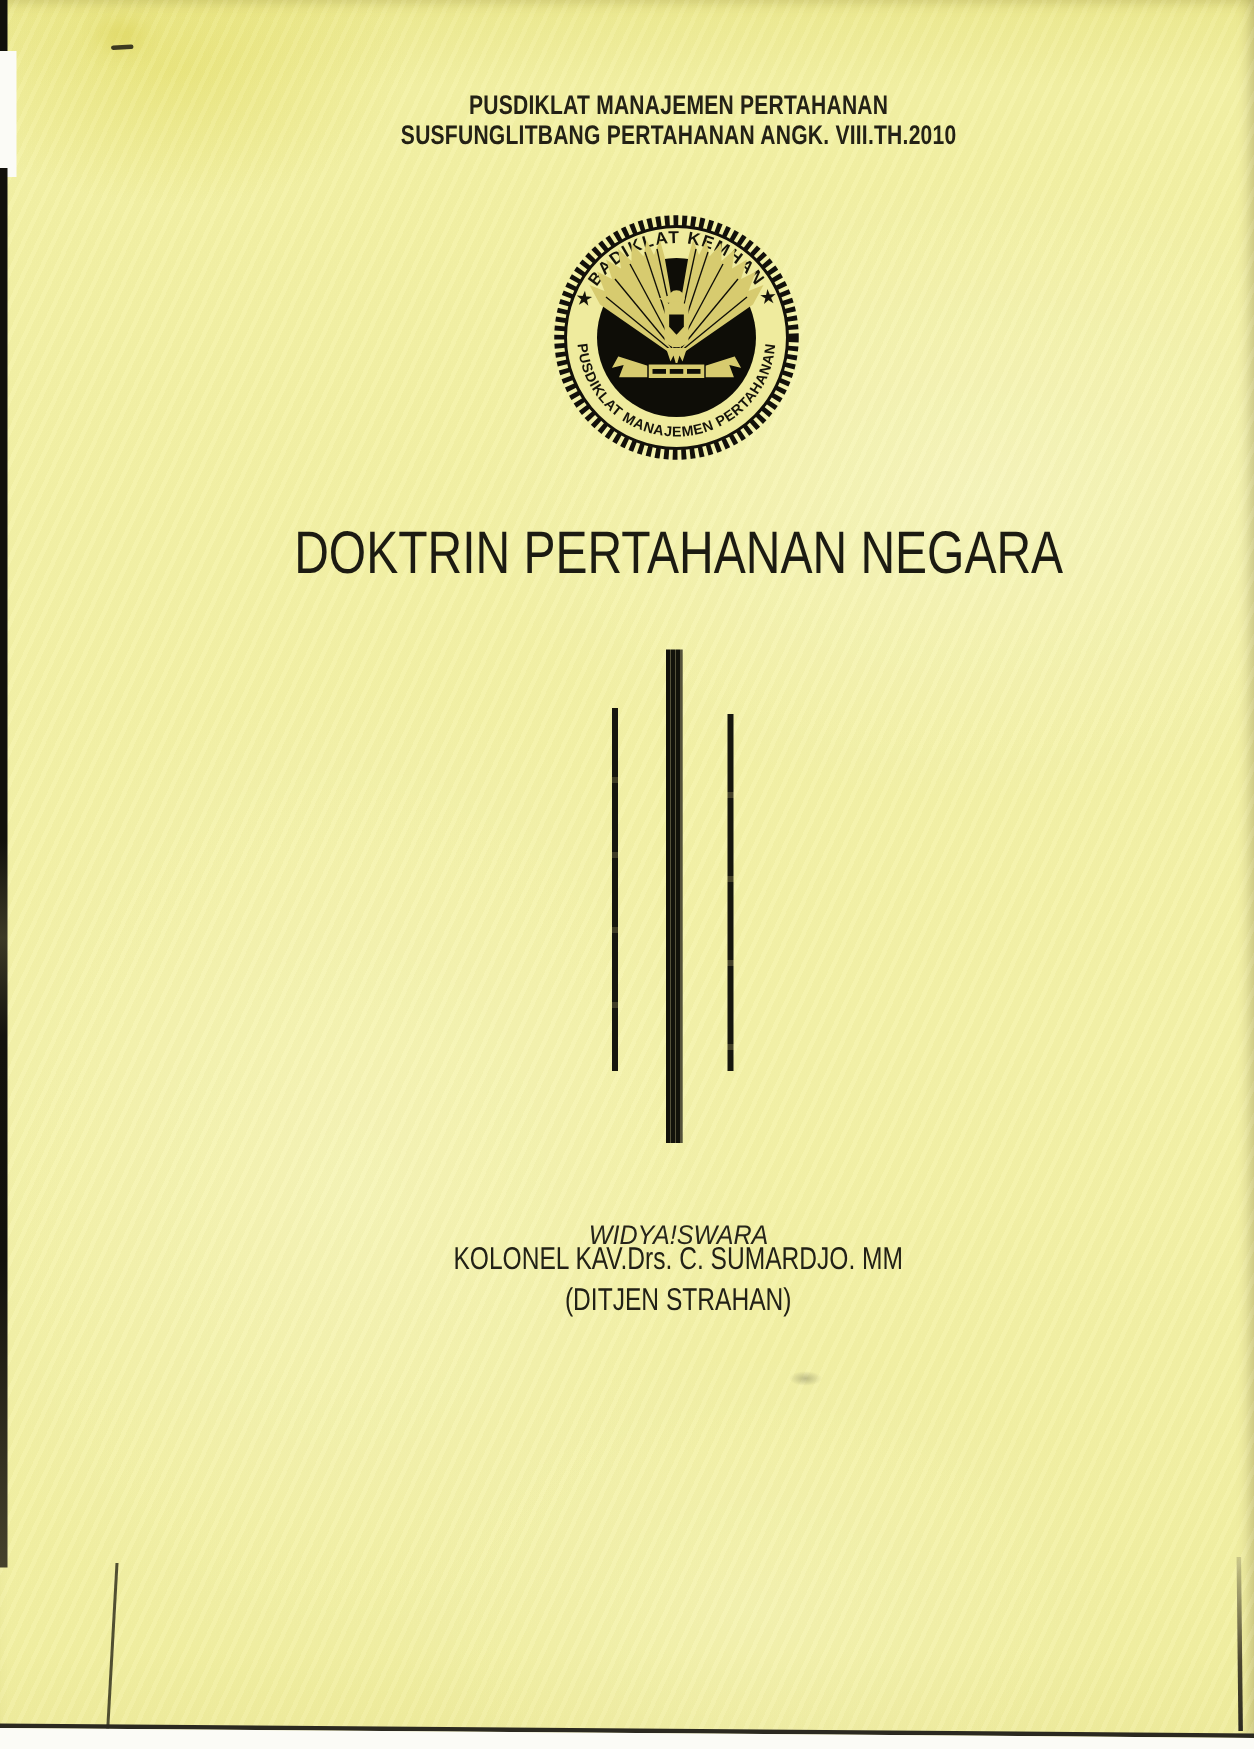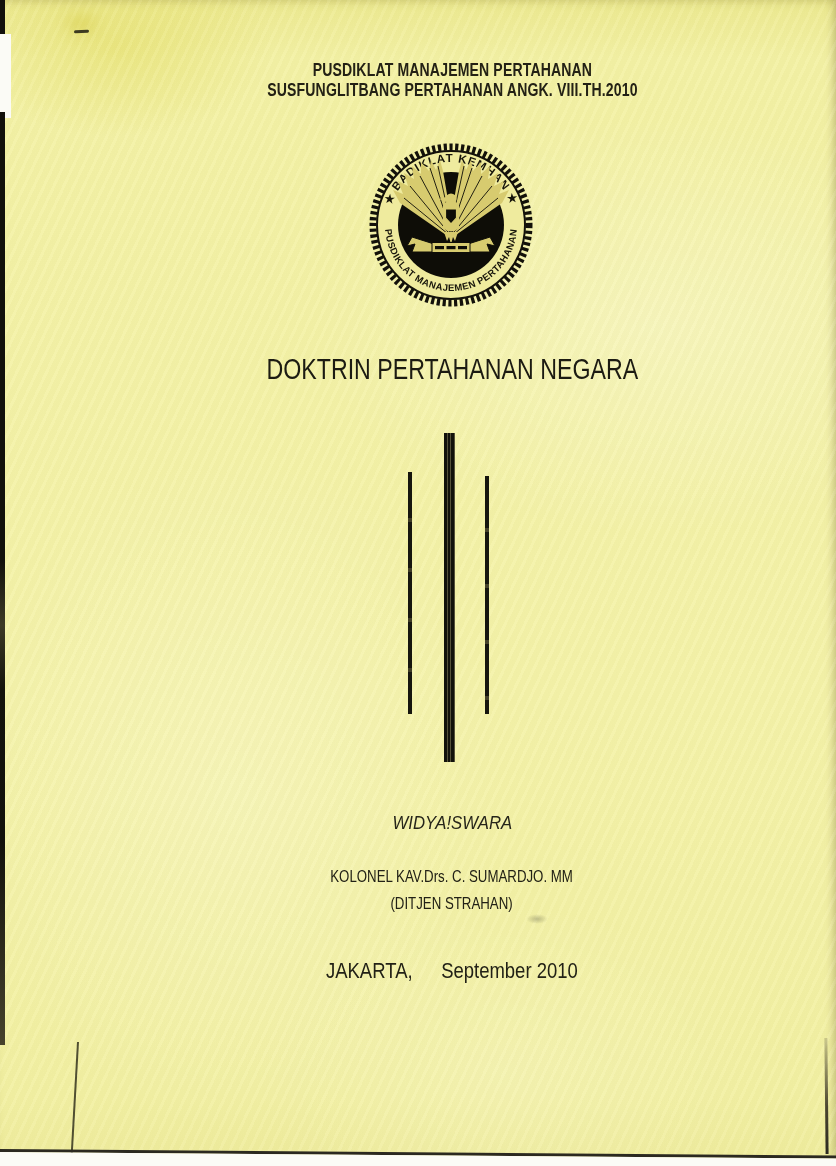--- a/index.html
+++ b/index.html
@@ -42,25 +42,25 @@
   .smudge-dash{position:absolute;left:74px;top:30px;width:15px;height:3px;background:#3c3a20;
     border-radius:2px;transform:rotate(-3deg);
     box-shadow:0 -8px 14px 6px rgba(210,200,60,0.45);}
   .smudge-soft{position:absolute;left:526px;top:914px;width:22px;height:10px;border-radius:50%;
     background:radial-gradient(ellipse at center, rgba(90,90,70,0.35), transparent 70%);}
   
   .tline{position:absolute;left:68px;width:768px;text-align:center;color:#201f15;}
   .squeeze{display:inline-block;transform-origin:center;}
   .hdr{top:60px;font-weight:bold;font-size:18px;line-height:20px;color:#232115;}
   .hdr .squeeze{transform:scaleX(0.78);letter-spacing:0.2px;}
-  .booktitle{top:351px;font-size:29px;line-height:36px;color:#1c1b12;}
+  .booktitle{top:351px;font-size:40px;line-height:36px;color:#1c1b12;}
   .booktitle .squeeze{transform:scaleX(0.80);letter-spacing:0px;}
   .role{top:813px;font-size:18px;line-height:20px;font-weight:500;color:#26251a;font-style:italic;}
   .role .squeeze{transform:scaleX(0.93);}
-  .author{top:863px;font-size:17px;line-height:27px;color:#222116;}
+  .author{top:826px;font-size:21px;line-height:27px;color:#222116;}
   .author .squeeze{transform:scaleX(0.78);}
   .imprint{top:958px;font-size:22px;line-height:26px;color:#222116;}
   .imprint .squeeze{transform:scaleX(0.84);}
   .imprint .gap{display:inline-block;width:34px;}
   
   .vline{position:absolute;background:#16160e;}
   .vline.left{left:408px;top:472px;width:4px;height:242px;
     background:repeating-linear-gradient(180deg,#16160e 0 46px,#3f3c26 46px 50px);}
   .vline.right{left:485px;top:476px;width:4px;height:238px;
     background:repeating-linear-gradient(180deg,#16160e 0 52px,#45422a 52px 56px);}
@@ -149,25 +149,20 @@
     <span class="squeeze">WIDYA!SWARA</span>
   </div>
 
   <div class="tline author">
     <span class="squeeze">
       <span>KOLONEL KAV.Drs. C. SUMARDJO. MM</span><br>
       <span>(DITJEN STRAHAN)</span>
     </span>
   </div>
 
-  <div class="tline imprint">
-    <span class="squeeze">
-      <span>JAKARTA,</span><span class="gap"></span><span>September 2010</span>
-    </span>
-  </div>
 
   <div class="smudge-dash"></div>
   <div class="smudge-soft"></div>
 </div>
 
 <div class="strip-top"></div>
 <div class="corner-white"></div>
 <div class="strip-main"></div>
 <div class="crease"></div>
 <div class="right-dark"></div>

